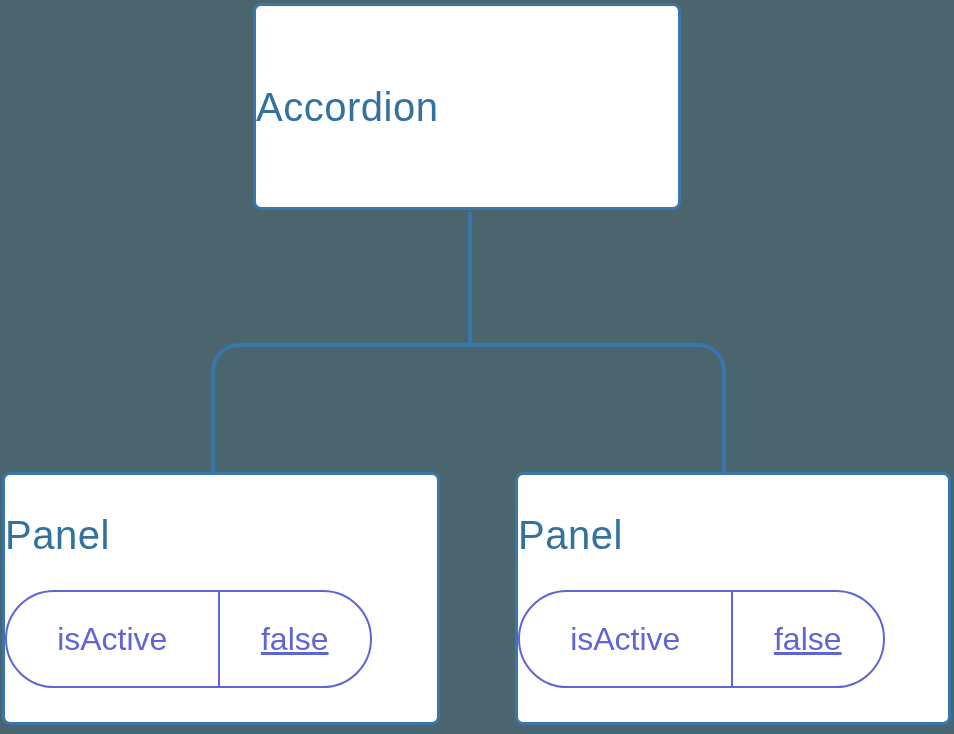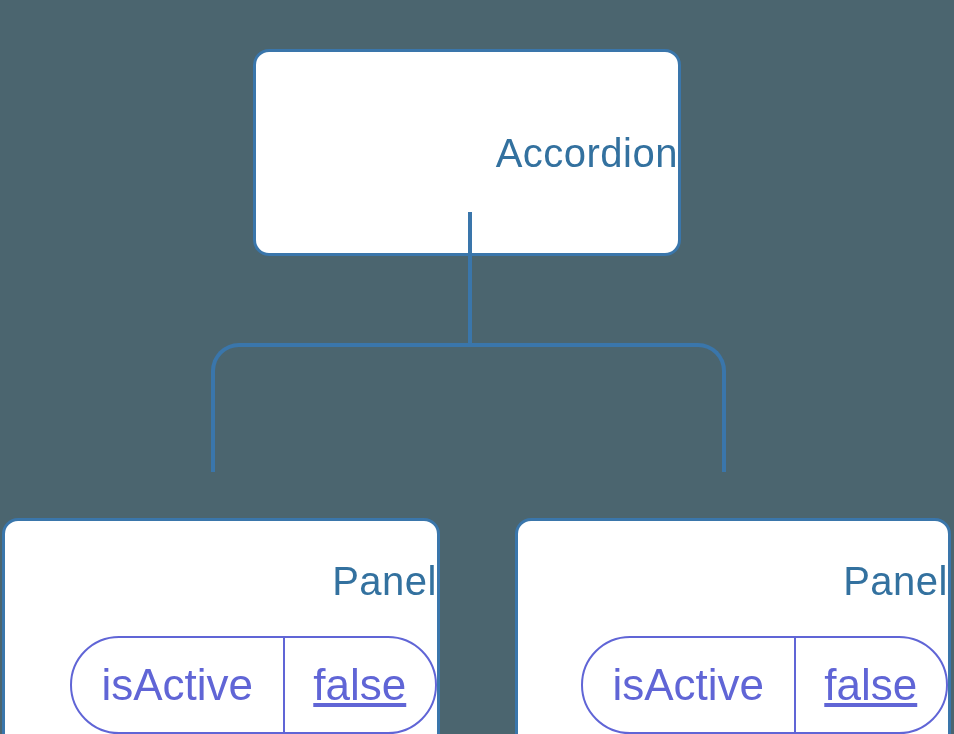--- a/index.html
+++ b/index.html
@@ -13,26 +13,25 @@
   .canvas {
     position: relative;
     width: 954px;
     height: 734px;
     background: #4b656f;
   }
   .node {
     position: absolute;
     background: #ffffff;
     border: 3px solid #3a76ab;
-    border-radius: 16px;
+    border-radius: 8px;
     box-sizing: border-box;
     display: flex;
     flex-direction: column;
-    align-items: flex-end;
-    margin-top: 46px;
+    align-items: flex-start;
   }
   .node-root {
     left: 253px;
     top: 3px;
     width: 428px;
     height: 207px;
     justify-content: center;
   }
   .node-panel-left {
     left: 2px;
@@ -86,21 +85,21 @@
     border-radius: 50px;
     display: flex;
     align-items: stretch;
     overflow: hidden;
   }
   .pill-cell {
     display: flex;
     align-items: center;
     justify-content: center;
     color: #6065d6;
-    font-size: 44px;
+    font-size: 32px;
     font-weight: 400;
   }
   .pill-key   { flex: 0 0 58%; border-right: 2px solid #6065d6; }
   .pill-value { flex: 1 1 auto; text-decoration: underline; }
 </style>
 </head>
 <body>
 
 <div class="canvas">
 

